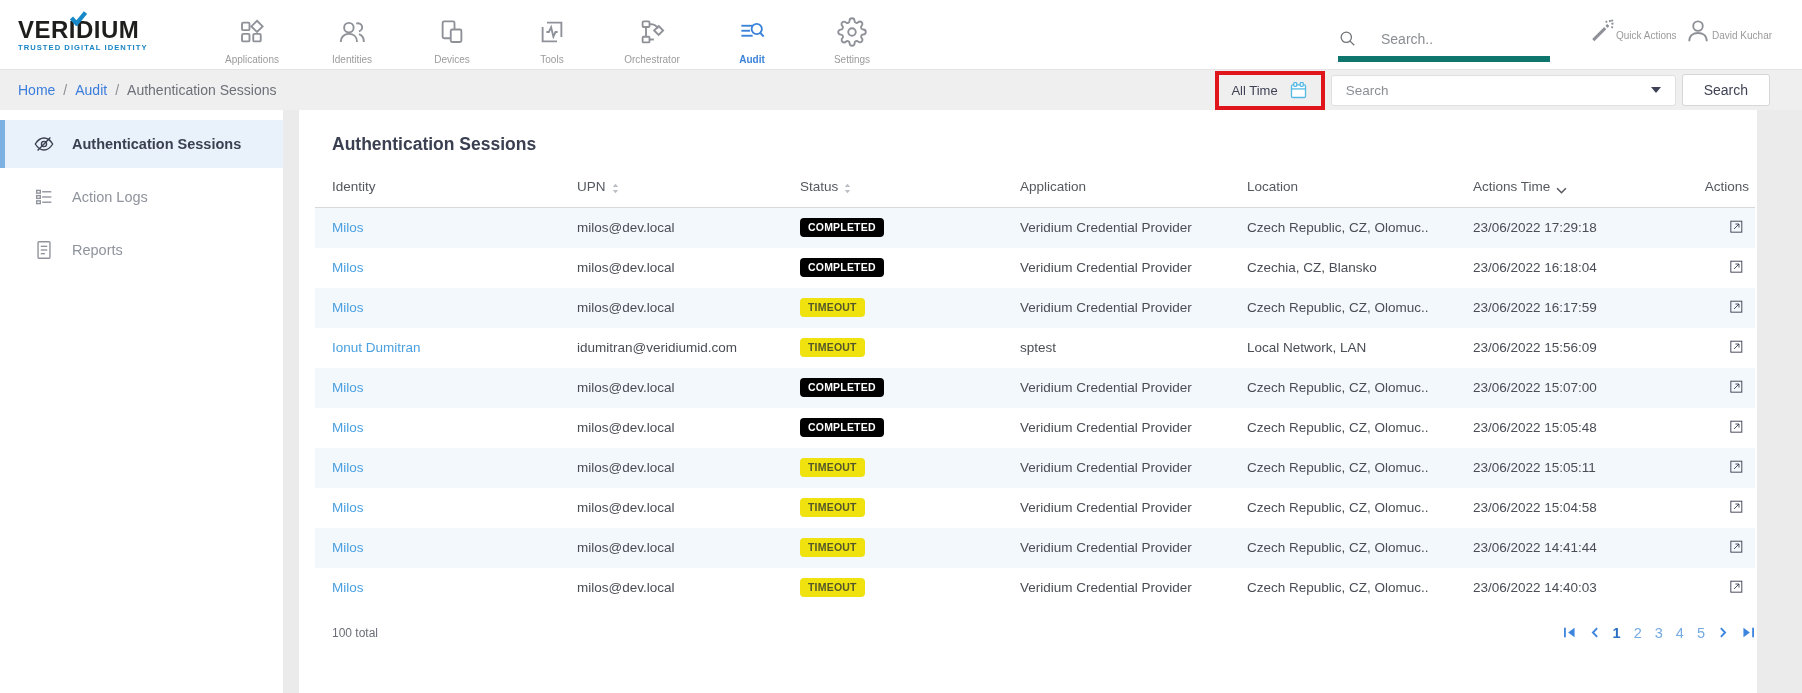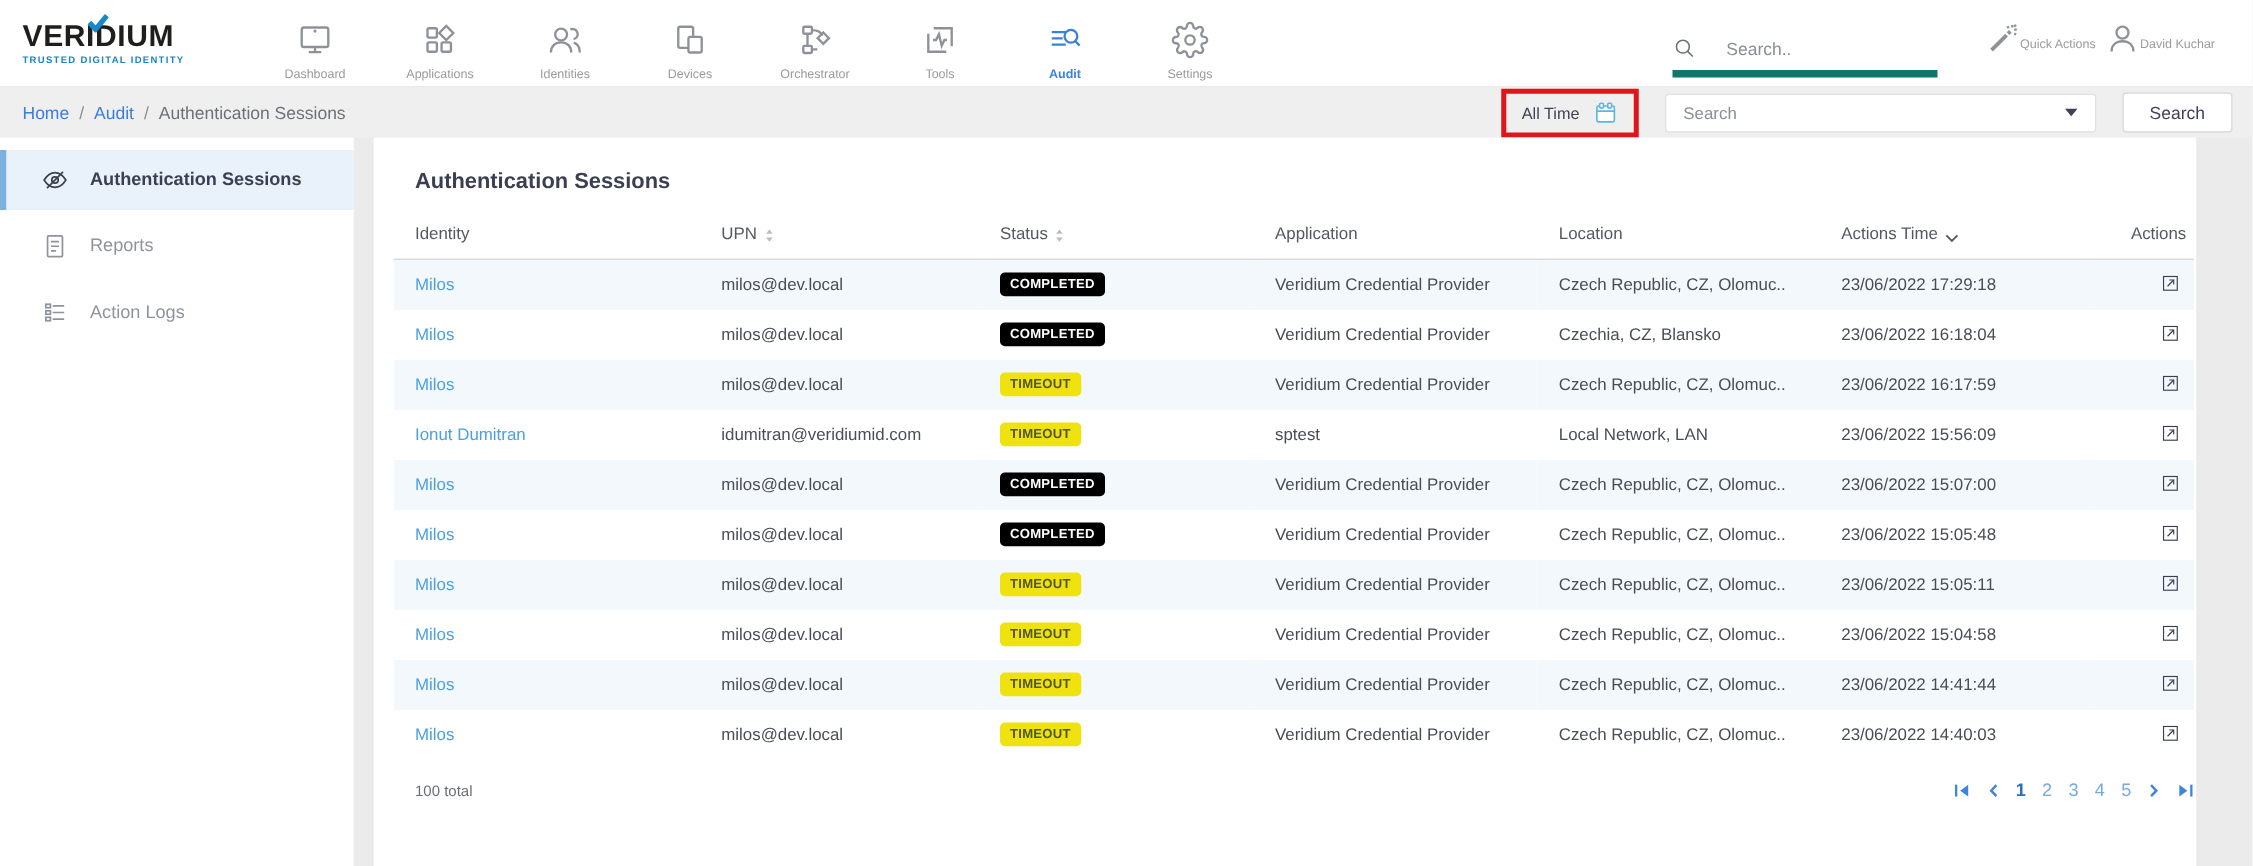--- a/index.html
+++ b/index.html
@@ -29,21 +29,21 @@
   .mini-col { display:flex; flex-direction:row; align-items:center; padding-top:10px; cursor:pointer; width:96px; }
   .mini-col svg { width:28px; height:28px; stroke:#8e9298; fill:none; stroke-width:1.6; }
   .mini-label { font-size:10px; color:#9b9b9b; margin-top:8px; white-space:nowrap; }
   .hr-gap { width:38px; }
 
   
   .crumb-bar { height:40px; background:#efefef; display:flex; align-items:center; }
   .breadcrumb { margin-left:18px; font-size:14px; color:#6d7078; display:flex; gap:8px; align-items:center; }
   .crumb-link { color:#3b7ddd; cursor:pointer; }
   .crumb-sep { color:#8b8e93; }
-  .filters { margin-left:auto; display:flex; align-items:center; gap:21px; padding-right:16px; }
+  .filters { margin-left:auto; display:flex; align-items:center; gap:6px; padding-right:32px; }
   .time-filter-wrap { border:4px solid #e0151b; display:flex; }
   .time-filter { display:flex; align-items:center; gap:10px; padding:5px 12px; cursor:pointer; background:transparent; }
   .time-filter-label { font-size:13px; color:#3f4254; }
   .time-filter svg { width:21px; height:21px; stroke:#56b8e4; fill:#fff; stroke-width:1.5; }
   .search-select { width:345px; height:31px; background:#fff; border:1px solid #e0e0e0; border-radius:3px; display:flex; align-items:center; padding:0 14px; cursor:pointer; }
   .search-select-value { font-size:13.5px; color:#8b8e96; }
   .select-caret { margin-left:auto; width:0; height:0; border-left:5px solid transparent; border-right:5px solid transparent; border-top:6px solid #3f4254; }
   .search-btn { height:32px; padding:0 21px; background:#fff; border:1px solid #d6d6d6; border-radius:3px; font-size:14px; color:#3f4254; cursor:pointer; font-family:"Liberation Sans",sans-serif; }
 
   
@@ -92,31 +92,20 @@
           <path d="M1.5 7 L6.5 12.5 L15.5 1.5" stroke="#1789c9" stroke-width="4.2" fill="none"></path>
         </svg>
     </span>
     <div class="logo-tagline">TRUSTED DIGITAL IDENTITY</div>
   </div>
 
   <div class="nav">
     <div class="nav-item">
       <span>
         <svg viewBox="0 0 24 24">
-            <rect x="3.5" y="4" width="17" height="12.5" rx="1.5"></rect>
-            <line x1="12" y1="6.3" x2="12.01" y2="6.3" stroke-linecap="round" stroke-width="2"></line>
-            <line x1="12" y1="16.5" x2="12" y2="19.6"></line>
-            <line x1="8" y1="19.8" x2="16" y2="19.8"></line>
-          </svg>
-      </span>
-      <span class="nav-label">Dashboard</span>
-    </div>
-    <div class="nav-item">
-      <span>
-        <svg viewBox="0 0 24 24">
             <rect x="4" y="4.5" width="6" height="6" rx="1"></rect>
             <rect x="4" y="13.5" width="6" height="6" rx="1"></rect>
             <rect x="13" y="13.5" width="6" height="6" rx="1"></rect>
             <path d="M16 3 L20.5 7.5 L16 12 L11.5 7.5 Z"></path>
           </svg>
       </span>
       <span class="nav-label">Applications</span>
     </div>
     <div class="nav-item">
       <span>
@@ -130,42 +119,42 @@
       <span class="nav-label">Identities</span>
     </div>
     <div class="nav-item">
       <span>
         <svg viewBox="0 0 24 24">
             <rect x="4.5" y="3.5" width="9.5" height="13.5" rx="1.2"></rect>
             <rect x="11" y="10" width="8.5" height="10" rx="1.2" fill="#fff"></rect>
           </svg>
       </span>
       <span class="nav-label">Devices</span>
+    </div>
+    <div class="nav-item">
+      <span>
+        <svg viewBox="0 0 24 24">
+            <path d="M8 4.5 h11.5 v11.5 M16 19.5 H4.5 V8"></path>
+            <polyline points="7.5,12 9.5,12 11.3,8.3 13.1,15.7 14.8,12 16.5,12"></polyline>
+          </svg>
+      </span>
+      <span class="nav-label">Tools</span>
     </div>
     <div class="nav-item">
       <span>
         <svg viewBox="0 0 24 24">
             <rect x="4.5" y="3.5" width="5.5" height="4.5" rx="0.8"></rect>
             <rect x="4.5" y="15.8" width="5.5" height="4.5" rx="0.8"></rect>
             <path d="M7.2 8 v7.8"></path>
             <path d="M10 18 h3.5"></path>
             <path d="M10 5.7 c4 0 6 1.5 6.6 3.6"></path>
             <path d="M17.3 7.2 l3.6 3.6 -3.6 3.6 -3.6 -3.6 Z"></path>
           </svg>
       </span>
       <span class="nav-label">Orchestrator</span>
-    </div>
-    <div class="nav-item">
-      <span>
-        <svg viewBox="0 0 24 24">
-            <path d="M8 4.5 h11.5 v11.5 M16 19.5 H4.5 V8"></path>
-            <polyline points="7.5,12 9.5,12 11.3,8.3 13.1,15.7 14.8,12 16.5,12"></polyline>
-          </svg>
-      </span>
-      <span class="nav-label">Tools</span>
     </div>
     <div class="nav-item active">
       <span>
         <svg viewBox="0 0 24 24" stroke-width="1.8">
             <line x1="3.5" y1="7" x2="12.5" y2="7"></line>
             <line x1="3.5" y1="11" x2="10.5" y2="11"></line>
             <line x1="3.5" y1="15" x2="12.5" y2="15"></line>
             <circle cx="15.8" cy="9.6" r="4.1"></circle>
             <line x1="18.7" y1="12.8" x2="21.3" y2="15.6"></line>
           </svg>
@@ -258,40 +247,40 @@
             <path d="M2.5 12 C5.5 7.2 8.6 5.5 12 5.5 s6.5 1.7 9.5 6.5 c-3 4.8-6.1 6.5-9.5 6.5 S5.5 16.8 2.5 12 Z"></path>
             <circle cx="12" cy="12" r="2.8"></circle>
             <line x1="5" y1="19" x2="19" y2="5"></line>
           </svg>
       </span>
       <span>Authentication Sessions</span>
     </div>
     <div class="side-item">
       <span>
         <svg viewBox="0 0 24 24">
-            <rect x="5.5" y="3" width="13" height="18" rx="1"></rect>
-            <line x1="8.5" y1="8" x2="15.5" y2="8"></line>
-            <line x1="8.5" y1="12" x2="15.5" y2="12"></line>
-            <line x1="8.5" y1="16" x2="13" y2="16"></line>
-          </svg>
-      </span>
-      <span>Reports</span>
-    </div>
-    <div class="side-item">
-      <span>
-        <svg viewBox="0 0 24 24">
             <rect x="4" y="4.8" width="4" height="3"></rect>
             <line x1="10" y1="6.3" x2="20" y2="6.3"></line>
             <rect x="4" y="10.5" width="4" height="3"></rect>
             <line x1="10" y1="12" x2="20" y2="12"></line>
             <rect x="4" y="16.2" width="4" height="3"></rect>
             <line x1="10" y1="17.7" x2="20" y2="17.7"></line>
           </svg>
       </span>
       <span>Action Logs</span>
+    </div>
+    <div class="side-item">
+      <span>
+        <svg viewBox="0 0 24 24">
+            <rect x="5.5" y="3" width="13" height="18" rx="1"></rect>
+            <line x1="8.5" y1="8" x2="15.5" y2="8"></line>
+            <line x1="8.5" y1="12" x2="15.5" y2="12"></line>
+            <line x1="8.5" y1="16" x2="13" y2="16"></line>
+          </svg>
+      </span>
+      <span>Reports</span>
     </div>
   </div>
 
   <div class="content">
     <div class="page-title">Authentication Sessions</div>
 
     <table>
       <colgroup>
         <col style="width:245px">
           <col style="width:223px">

